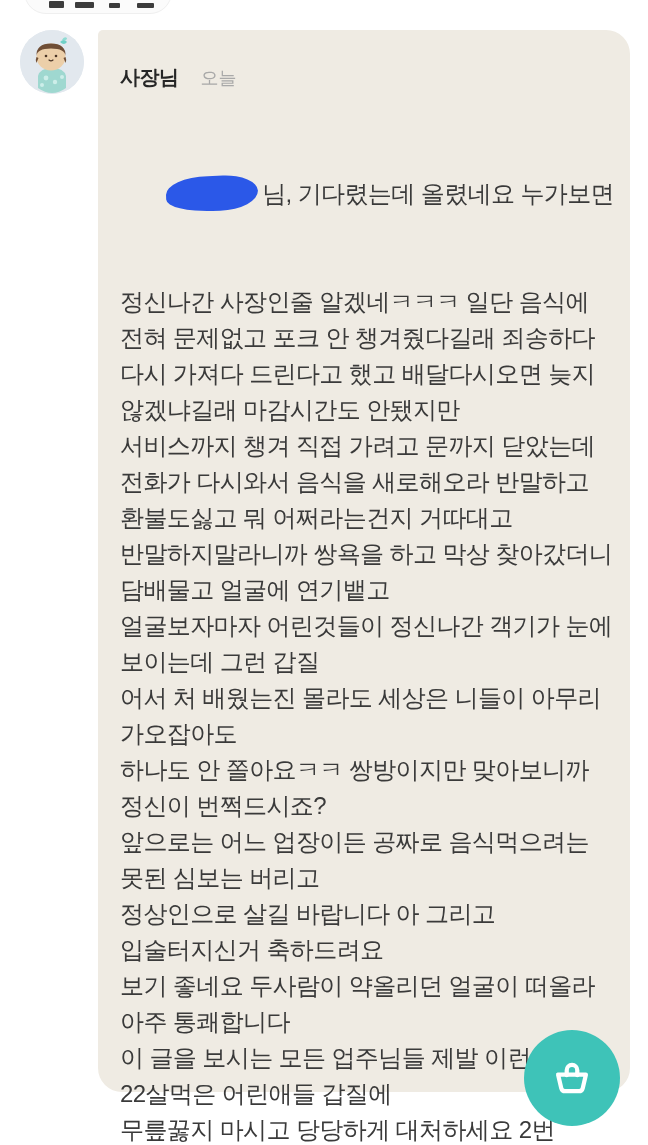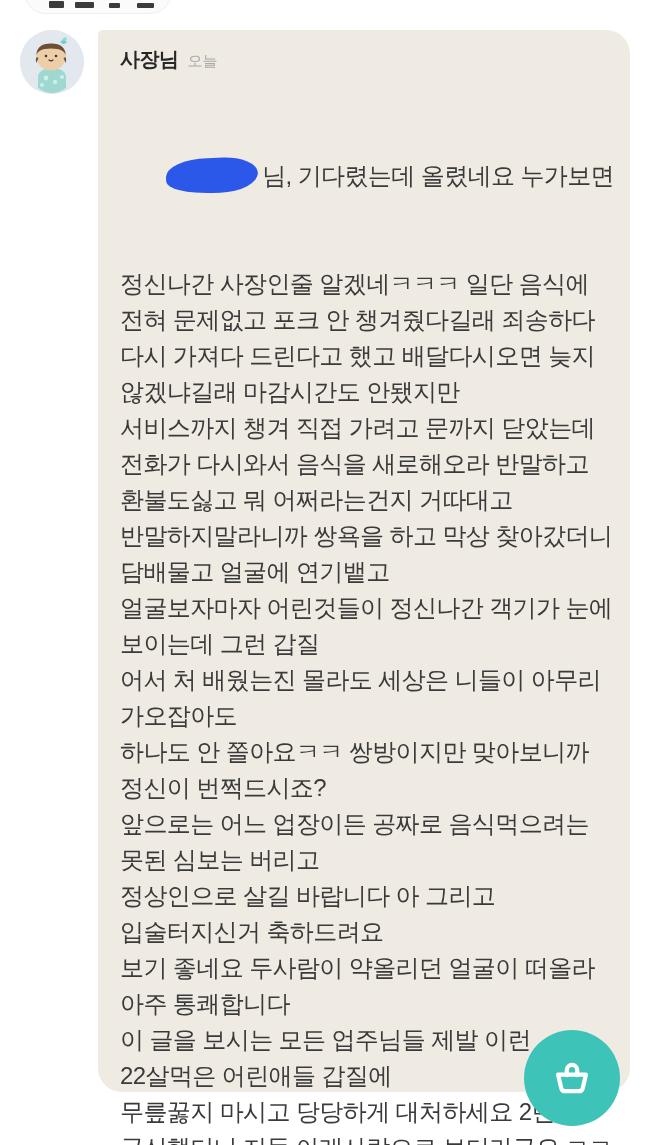--- a/index.html
+++ b/index.html
@@ -29,25 +29,25 @@
     position:absolute;left:20px;top:30px;
     width:64px;height:64px;border-radius:50%;
     background:#e2e8ee;overflow:hidden;
   }
   
   .bubble{
     position:absolute;left:98px;top:30px;
     width:532px;height:1062px;
     background:#efebe3;
     border-radius:5px 24px 24px 24px;
-    padding:16px 16px 26px 22px;
+    padding:34px 16px 26px 22px;
   }
   .name-row{display:flex;align-items:baseline;margin-bottom:13px;}
   .author{font-size:20px;font-weight:700;color:#262626;letter-spacing:-0.5px;}
-  .time{font-size:15px;color:#a9a9a9;margin-left:9px;}
+  .time{font-size:18px;color:#a9a9a9;margin-left:22px;}
   .body{
     font-size:24px;line-height:36px;color:#3a3a3a;
     letter-spacing:-0.6px;white-space:pre;
   }
   .first-line{white-space:pre;text-align:right;}
   .redact{
     display:inline-block;width:92px;height:35px;
     background:#2b58e8;
     border-radius:55% 45% 50% 60% / 60% 55% 65% 45%;
     transform:rotate(-2deg);

